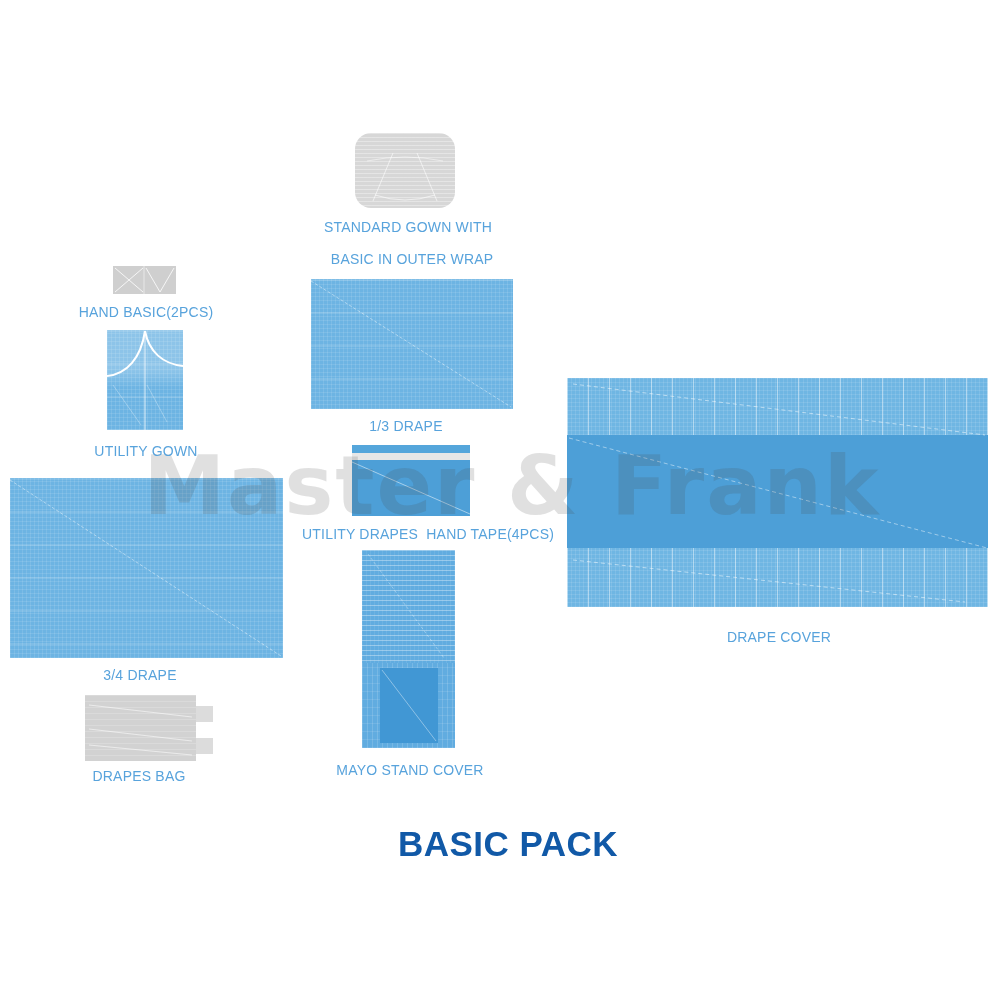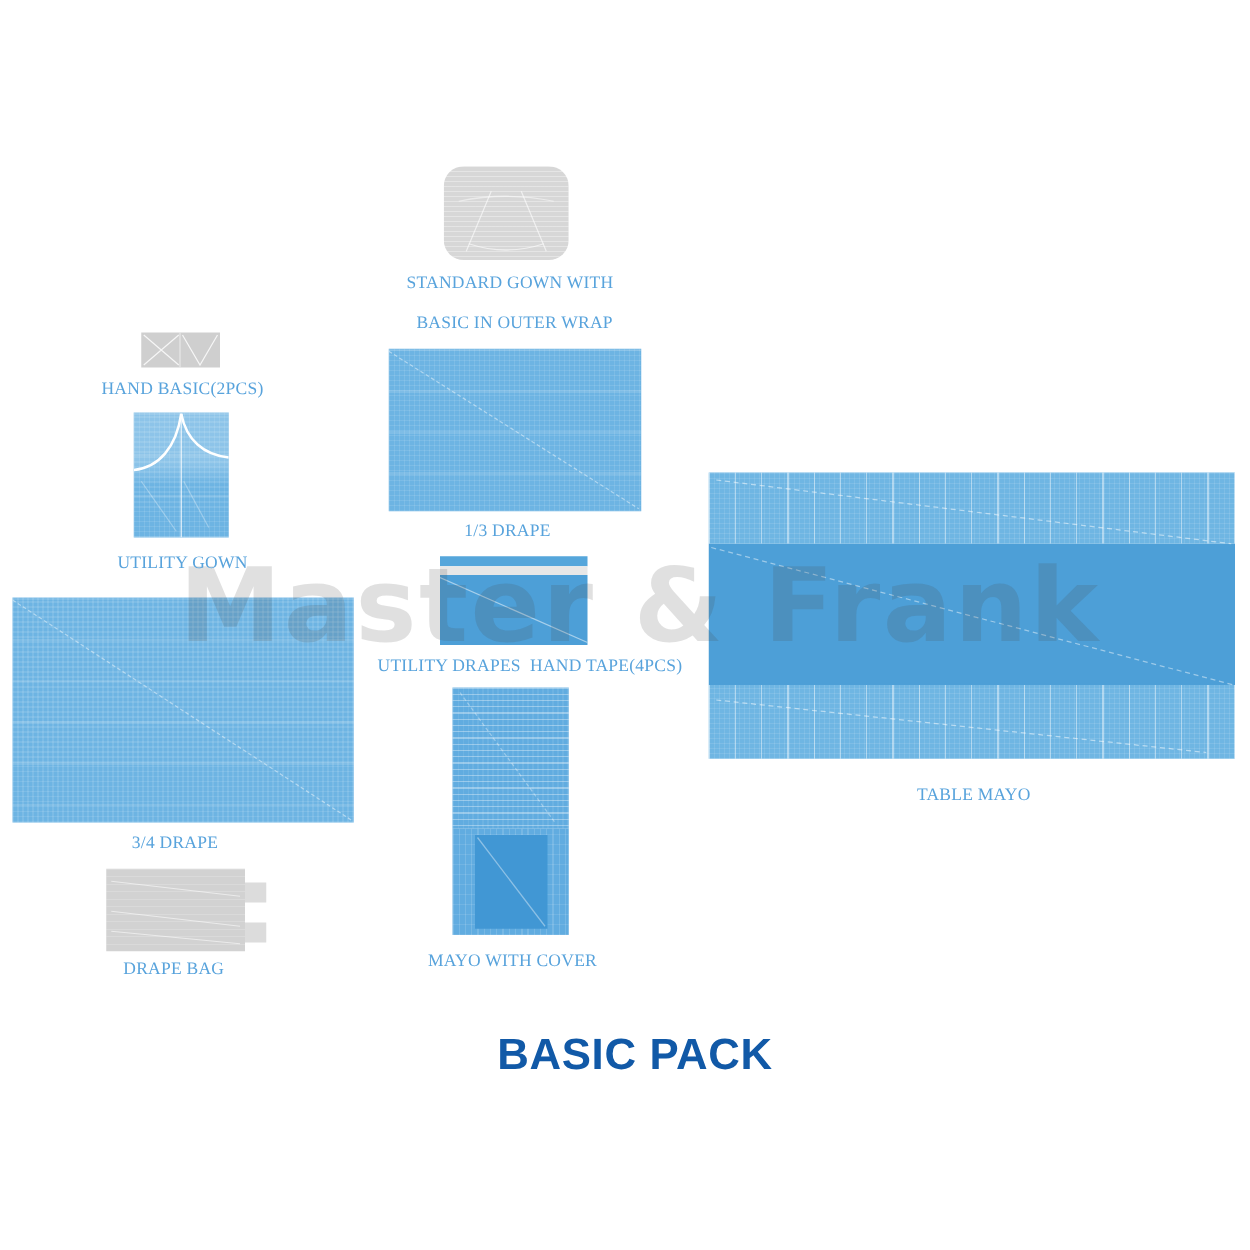--- a/index.html
+++ b/index.html
@@ -3,21 +3,21 @@
 <meta charset="utf-8">
 <style>
   html,body{margin:0;padding:0;background:#ffffff;}
   #stage{
     position:relative;width:1000px;height:1000px;background:#ffffff;overflow:hidden;
     font-family:"Liberation Sans", sans-serif;
   }
   .abs{position:absolute;}
   .item-label{
     position:absolute;z-index:10;color:#58a3dc;font-size:14px;line-height:16px;
-    text-align:center;letter-spacing:.2px;white-space:pre;font-family:Liberation Serif, serif;
+    text-align:center;letter-spacing:.2px;white-space:pre;
   }
   
   .wrapped-gown{
     left:355px;top:133px;width:100px;height:75px;border-radius:16px;background:#d7d7d7;z-index:1;
     background-image:repeating-linear-gradient(180deg, rgba(255,255,255,.35) 0 1px, transparent 1px 4px);
   }
   .hand-towels{
     left:113px;top:266px;width:63px;height:28px;background:#cfcfcf;z-index:1;
   }
   .suture-bag{left:85px;top:695px;width:128px;height:66px;z-index:1;}
@@ -144,46 +144,46 @@
 
   <div class="abs suture-bag">
     <div class="suture-body">
       <svg class="line-svg" width="111" height="66">
         <path d="M4,10 L107,22 M4,34 L107,46 M4,50 L107,60" stroke="rgba(255,255,255,.55)" stroke-width="1" fill="none"></path>
       </svg>
     </div>
     <div class="suture-tab t1"></div>
     <div class="suture-tab t2"></div>
   </div>
-  <div class="item-label" style="left:39px;top:768px;width:200px;">DRAPE BAG</div>
+  <div class="item-label" style="left:39px;top:768px;width:200px;">DRAPES BAG</div>
 
   <div class="abs mayo">
     <div class="mayo-top">
       <svg class="line-svg" width="93" height="113">
         <path d="M6,4 L82,108" stroke="rgba(255,255,255,.35)" stroke-width="1" stroke-dasharray="3 2" fill="none"></path>
       </svg>
     </div>
     <div class="mayo-bottom"></div>
     <div class="mayo-inner">
       <svg class="line-svg" width="58" height="75">
         <path d="M2,2 L56,73" stroke="rgba(255,255,255,.4)" stroke-width="1" fill="none"></path>
       </svg>
     </div>
   </div>
-  <div class="item-label" style="left:310px;top:762px;width:200px;">MAYO WITH COVER</div>
+  <div class="item-label" style="left:310px;top:762px;width:200px;">MAYO STAND COVER</div>
 
   <div class="abs table-cover">
     <div class="table-band top"></div>
     <div class="table-mid"></div>
     <div class="table-band bottom"></div>
     <svg class="line-svg" width="421" height="229">
       <path d="M6,6 L418,57" stroke="rgba(255,255,255,.5)" stroke-width="1" stroke-dasharray="4 3" fill="none"></path>
       <path d="M2,60 L420,170" stroke="rgba(255,255,255,.45)" stroke-width="1" stroke-dasharray="4 3" fill="none"></path>
       <path d="M6,182 L398,224" stroke="rgba(255,255,255,.5)" stroke-width="1" stroke-dasharray="4 3" fill="none"></path>
     </svg>
   </div>
-  <div class="item-label" style="left:679px;top:629px;width:200px;">TABLE MAYO</div>
+  <div class="item-label" style="left:679px;top:629px;width:200px;">DRAPE COVER</div>
 
   <div class="abs watermark">Master &amp; Frank</div>
 
   <div class="abs pack-title">BASIC PACK</div>
 
 </div>
 
 </body></html>

